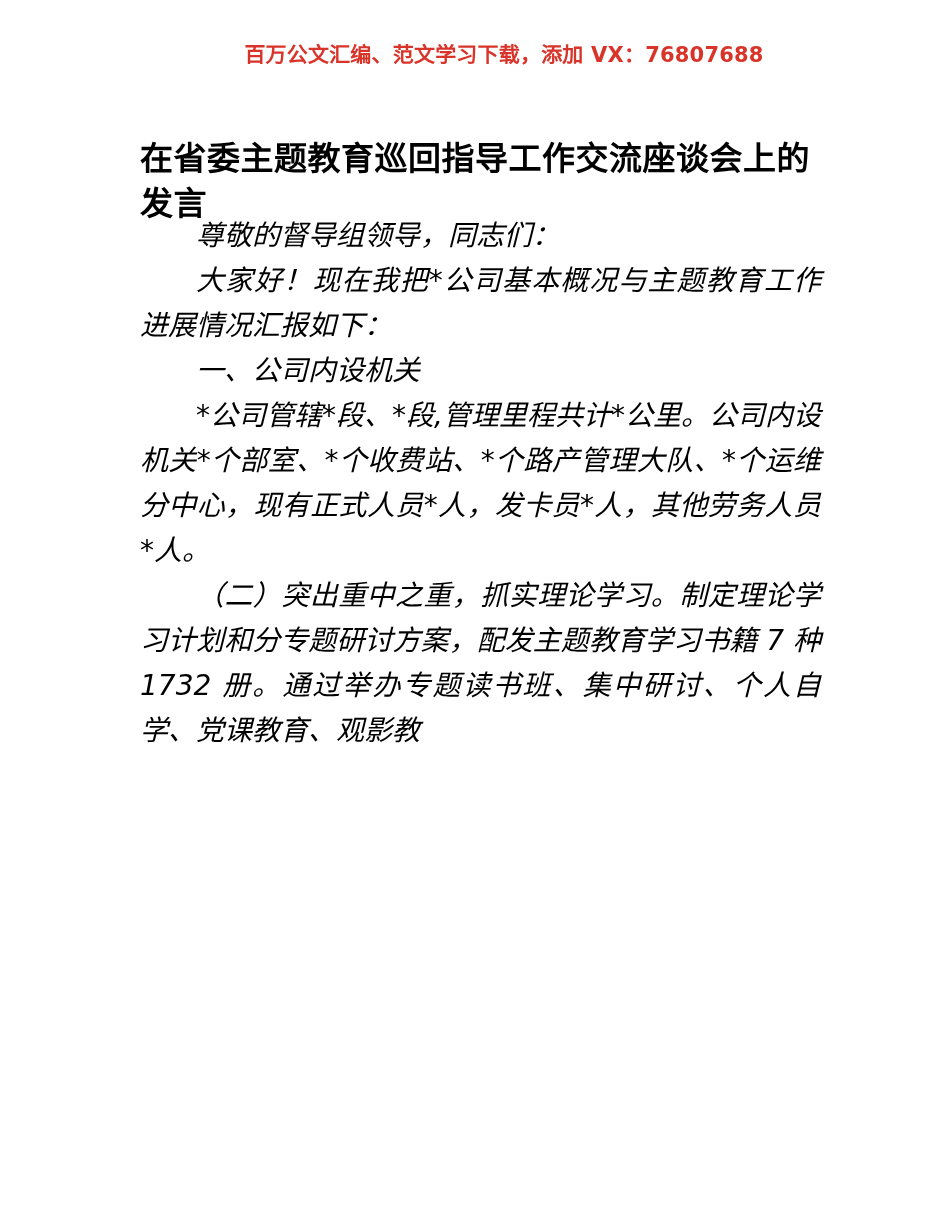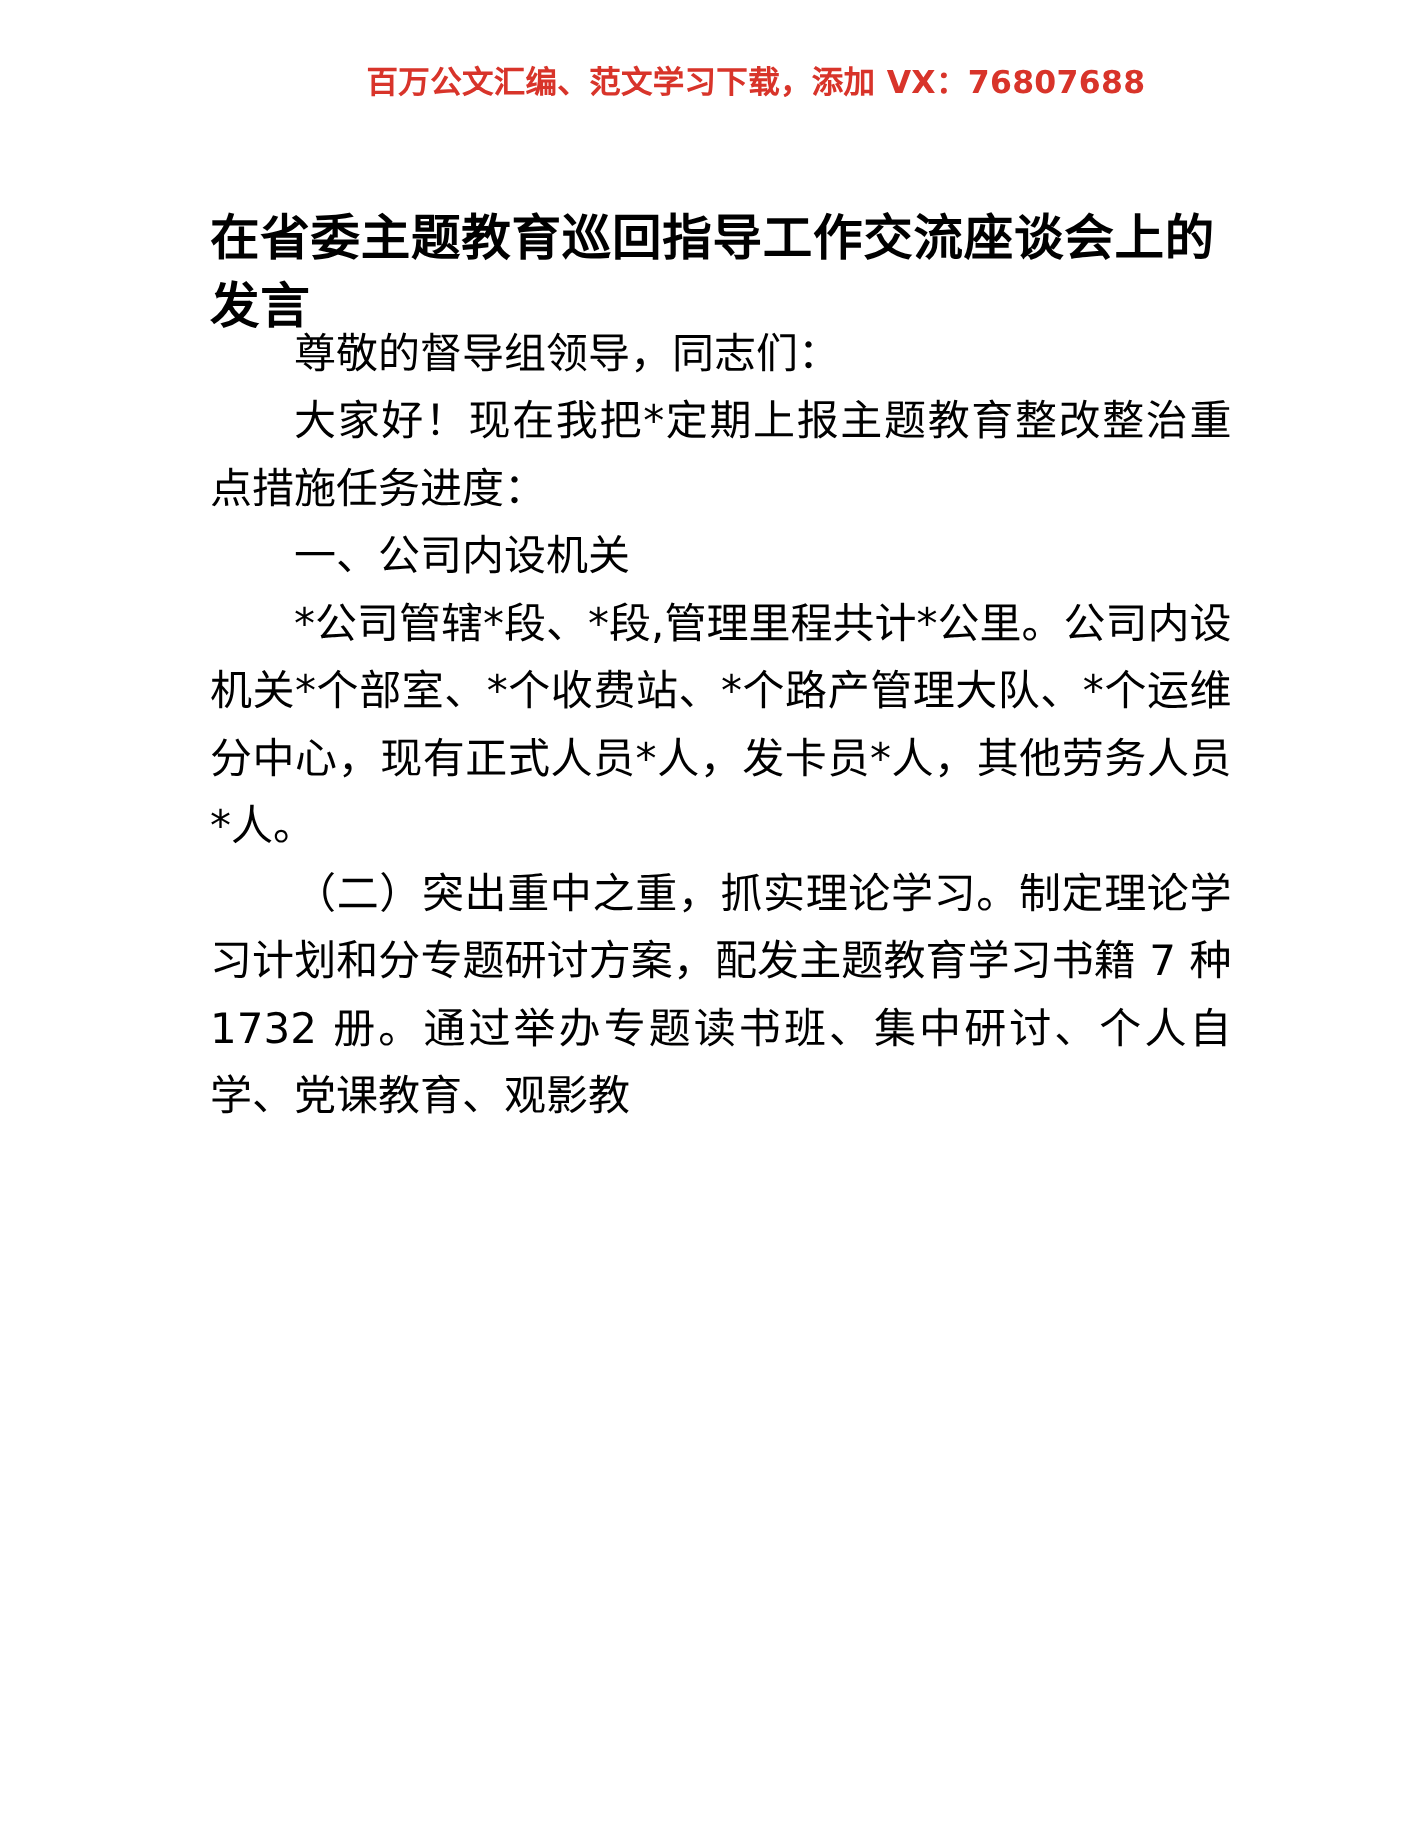--- a/index.html
+++ b/index.html
@@ -57,20 +57,21 @@
     letter-spacing: 0.5px;
     color: #000000;
   }
 
   
   .body-column {
     position: absolute;
     top: 213px;
     left: 140px;
     width: 681px;
+    font-style: italic;
   }
 
   p.para {
     margin: 0;
     padding: 0;
     font-size: 28px;
     line-height: 45px;
     text-align: justify;
     text-justify: inter-ideograph;
     text-indent: 2em;
@@ -90,19 +91,19 @@
 <div class="page">
 
   <div class="promo-banner">
     <span class="promo-text">百万公文汇编、范文学习下载，添加 VX：76807688</span>
   </div>
 
   <h1 class="doc-title">在省委主题教育巡回指导工作交流座谈会上的发言</h1>
 
   <div class="body-column">
     <p class="para">尊敬的督导组领导，同志们：</p>
-    <p class="para">大家好！现在我把*定期上报主题教育整改整治重点措施任务进度：</p>
+    <p class="para">大家好！现在我把*公司基本概况与主题教育工作进展情况汇报如下：</p>
     <p class="para">一、公司内设机关</p>
     <p class="para">*公司管辖*段、*段,管理里程共计*公里。公司内设机关*个部室、*个收费站、*个路产管理大队、*个运维分中心，现有正式人员*人，发卡员*人，其他劳务人员*人。</p>
     <p class="para">（二）突出重中之重，抓实理论学习。制定理论学习计划和分专题研讨方案，配发主题教育学习书籍 7 种 1732 册。通过举办专题读书班、集中研讨、个人自学、党课教育、观影教</p>
   </div>
 
 </div>
 
 </body></html>

